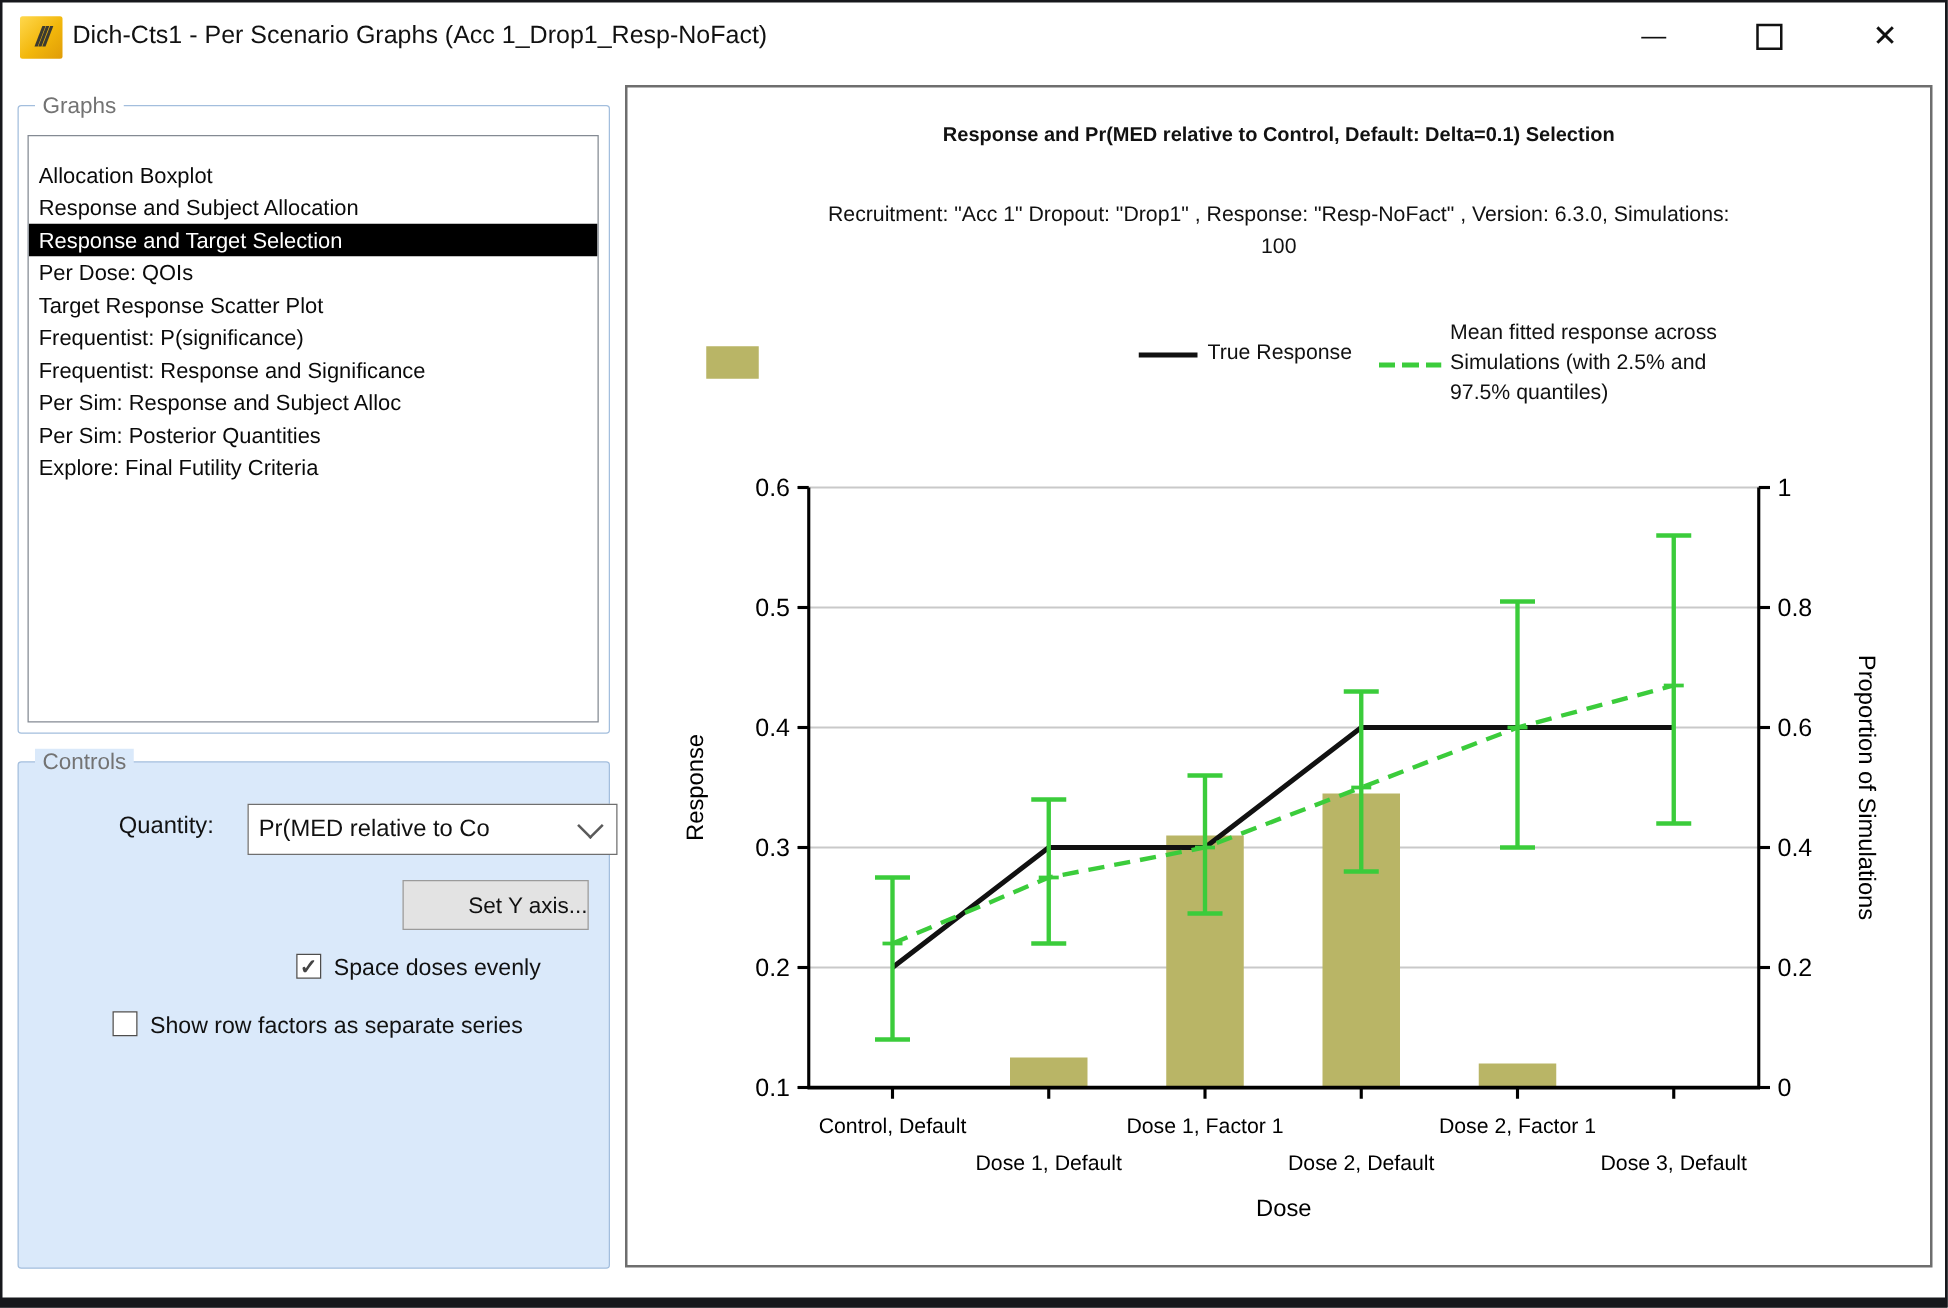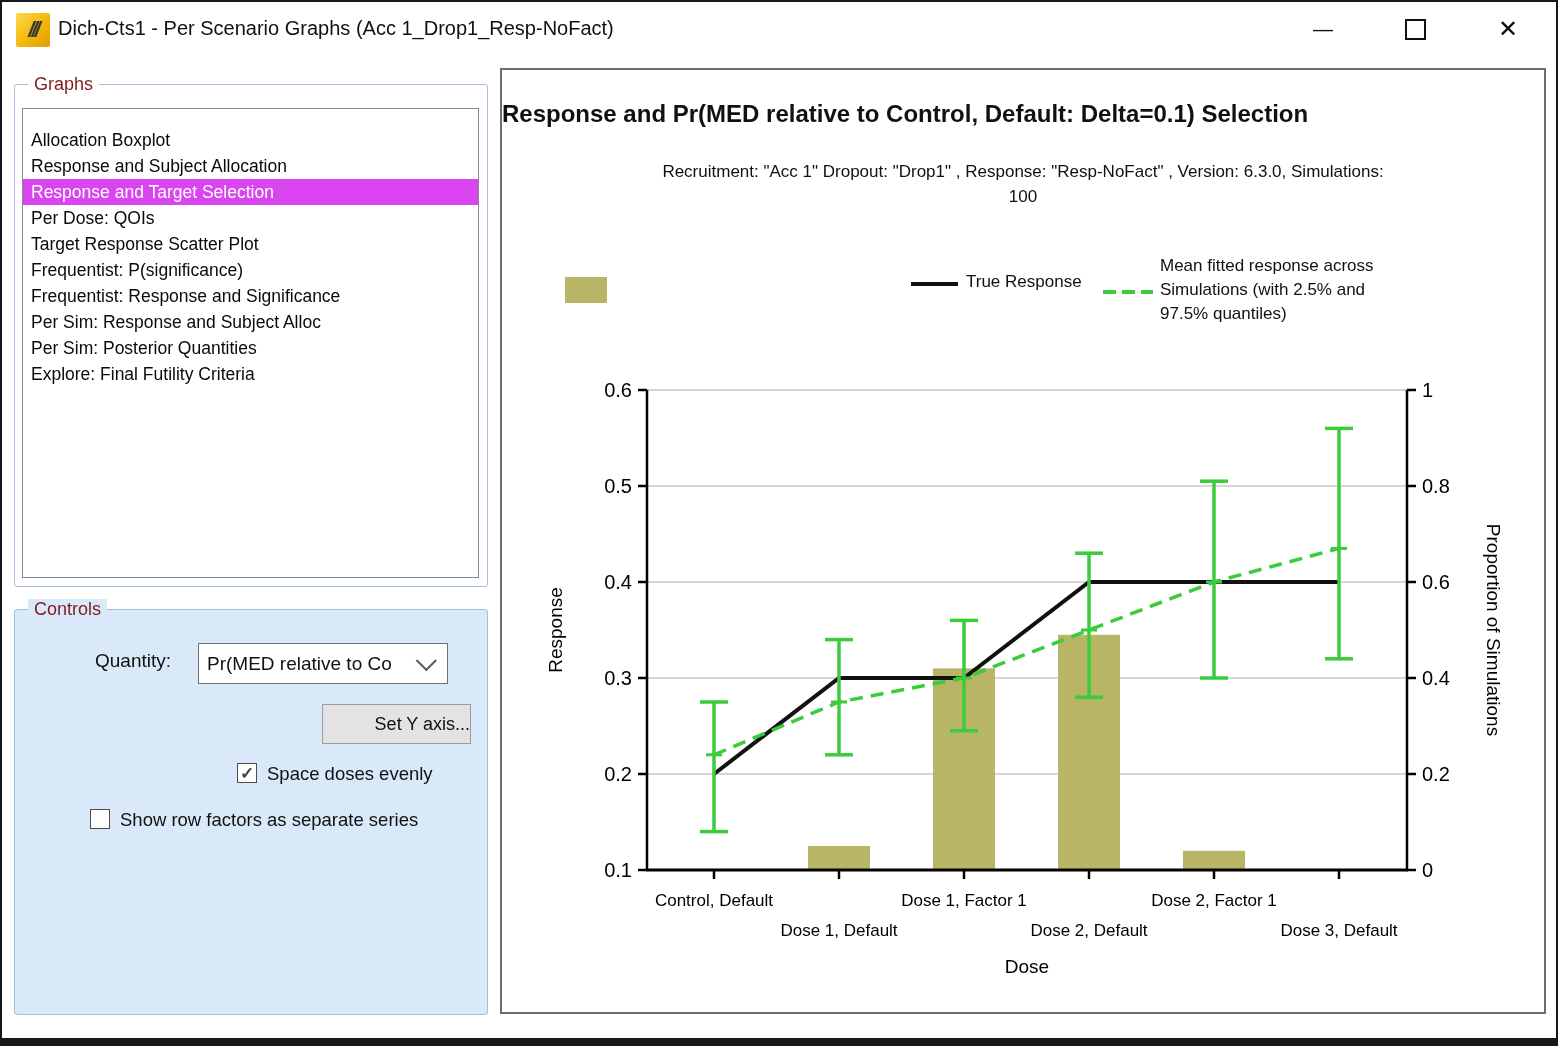--- a/index.html
+++ b/index.html
@@ -12,49 +12,49 @@
             border-radius:2px;display:flex;align-items:center;justify-content:center;
             font-weight:bold;font-style:italic;color:#3c3a30;font-size:22px;letter-spacing:-3px;}
   #title-text{left:58px;top:17px;font-size:20px;white-space:nowrap;}
   .winbtn{top:6px;width:62px;height:46px;display:flex;align-items:center;justify-content:center;font-size:20px;color:#111;}
   #btn-min{left:1292px;}
   #btn-max{left:1384px;}
   #btn-close{left:1477px;font-size:24px;}
   #max-glyph{width:17px;height:17px;border:2px solid #111;display:inline-block;}
   
   .groupbox{border:1px solid #a3bedd;border-radius:3px;}
-  .grouplabel{font-size:18px;color:#7f1d1d;padding:0 6px;line-height:20px;}
+  .grouplabel{font-size:18px;color:#737373;padding:0 6px;line-height:20px;}
   #graphs-box{left:14px;top:84px;width:472px;height:501px;background:#ffffff;}
   #graphs-label{left:28px;top:74px;background:#ffffff;}
   #controls-box{left:14px;top:609px;width:472px;height:404px;background:#dae9fa;}
   #controls-label{left:28px;top:599px;background:#dae9fa;}
   
   #graphs-list{left:22px;top:108px;width:457px;height:470px;background:#fff;border:1px solid #848a93;overflow:hidden;padding-top:18px;box-sizing:border-box;}
   .list-item{height:26px;line-height:26px;font-size:17.5px;padding-left:8px;white-space:nowrap;color:#0a0a0a;}
-  .list-item.selected{background:#d946ef;color:#ffffff;}
+  .list-item.selected{background:#000000;color:#ffffff;}
   
   #quantity-label{left:95px;top:650px;font-size:19px;}
-  #quantity-combo{left:198px;top:643px;width:250px;height:41px;background:#fff;border:1px solid #6f6f6f;box-sizing:border-box;
+  #quantity-combo{left:198px;top:643px;width:296px;height:41px;background:#fff;border:1px solid #6f6f6f;box-sizing:border-box;
                   display:flex;align-items:center;}
   #quantity-value{font-size:19px;padding-left:8px;white-space:nowrap;overflow:hidden;flex:1;}
   #combo-chevron{width:13px;height:13px;border-right:2px solid #5a5a5a;border-bottom:2px solid #5a5a5a;
                  transform:rotate(45deg) translateY(-4px);margin-right:16px;flex:none;}
   #set-y-axis-btn{left:322px;top:704px;width:147px;height:38px;background:#e3e3e3;border:1px solid #9b9b9b;
                   font-size:18px;display:flex;align-items:center;justify-content:flex-end;}
   .checkbox{width:20px;height:20px;background:#fff;border:1px solid #4d4d4d;box-sizing:border-box;
             display:flex;align-items:center;justify-content:center;font-size:17px;color:#444;}
   .checkbox::after{content:"";}
   .checkbox.checked::after{content:"✓";font-weight:bold;}
   #cb-space{left:237px;top:763px;}
   #cb-space-label{left:267px;top:763px;font-size:18.5px;}
   #cb-rowfactors{left:90px;top:809px;}
   #cb-rowfactors-label{left:120px;top:809px;font-size:18.5px;}
   
   #chart-panel{left:500px;top:68px;width:1046px;height:946px;border:2px solid #6e6e6e;background:#fff;box-sizing:border-box;}
-  #chart-title{left:0;top:30px;width:100%;text-align:left;font-size:24px;font-weight:bold;}
+  #chart-title{left:0;top:30px;width:100%;text-align:center;font-size:16px;font-weight:bold;}
   .chart-sub{left:0;width:100%;text-align:center;font-size:17px;}
   #chart-sub1{top:92px;}
   #chart-sub2{top:117px;}
   
   #legend-bar-swatch{left:63px;top:207px;width:42px;height:26px;}
   #legend-bar-text{left:112px;top:199px;font-size:17px;line-height:24px;}
   #legend-true-line{left:409px;top:212px;width:47px;height:4px;background:#111;}
   #legend-true-text{left:464px;top:202px;font-size:17px;}
   #legend-fit-line{left:601px;top:220px;width:50px;height:4px;}
   #legend-fit-text{left:658px;top:184px;font-size:17px;line-height:24px;}

